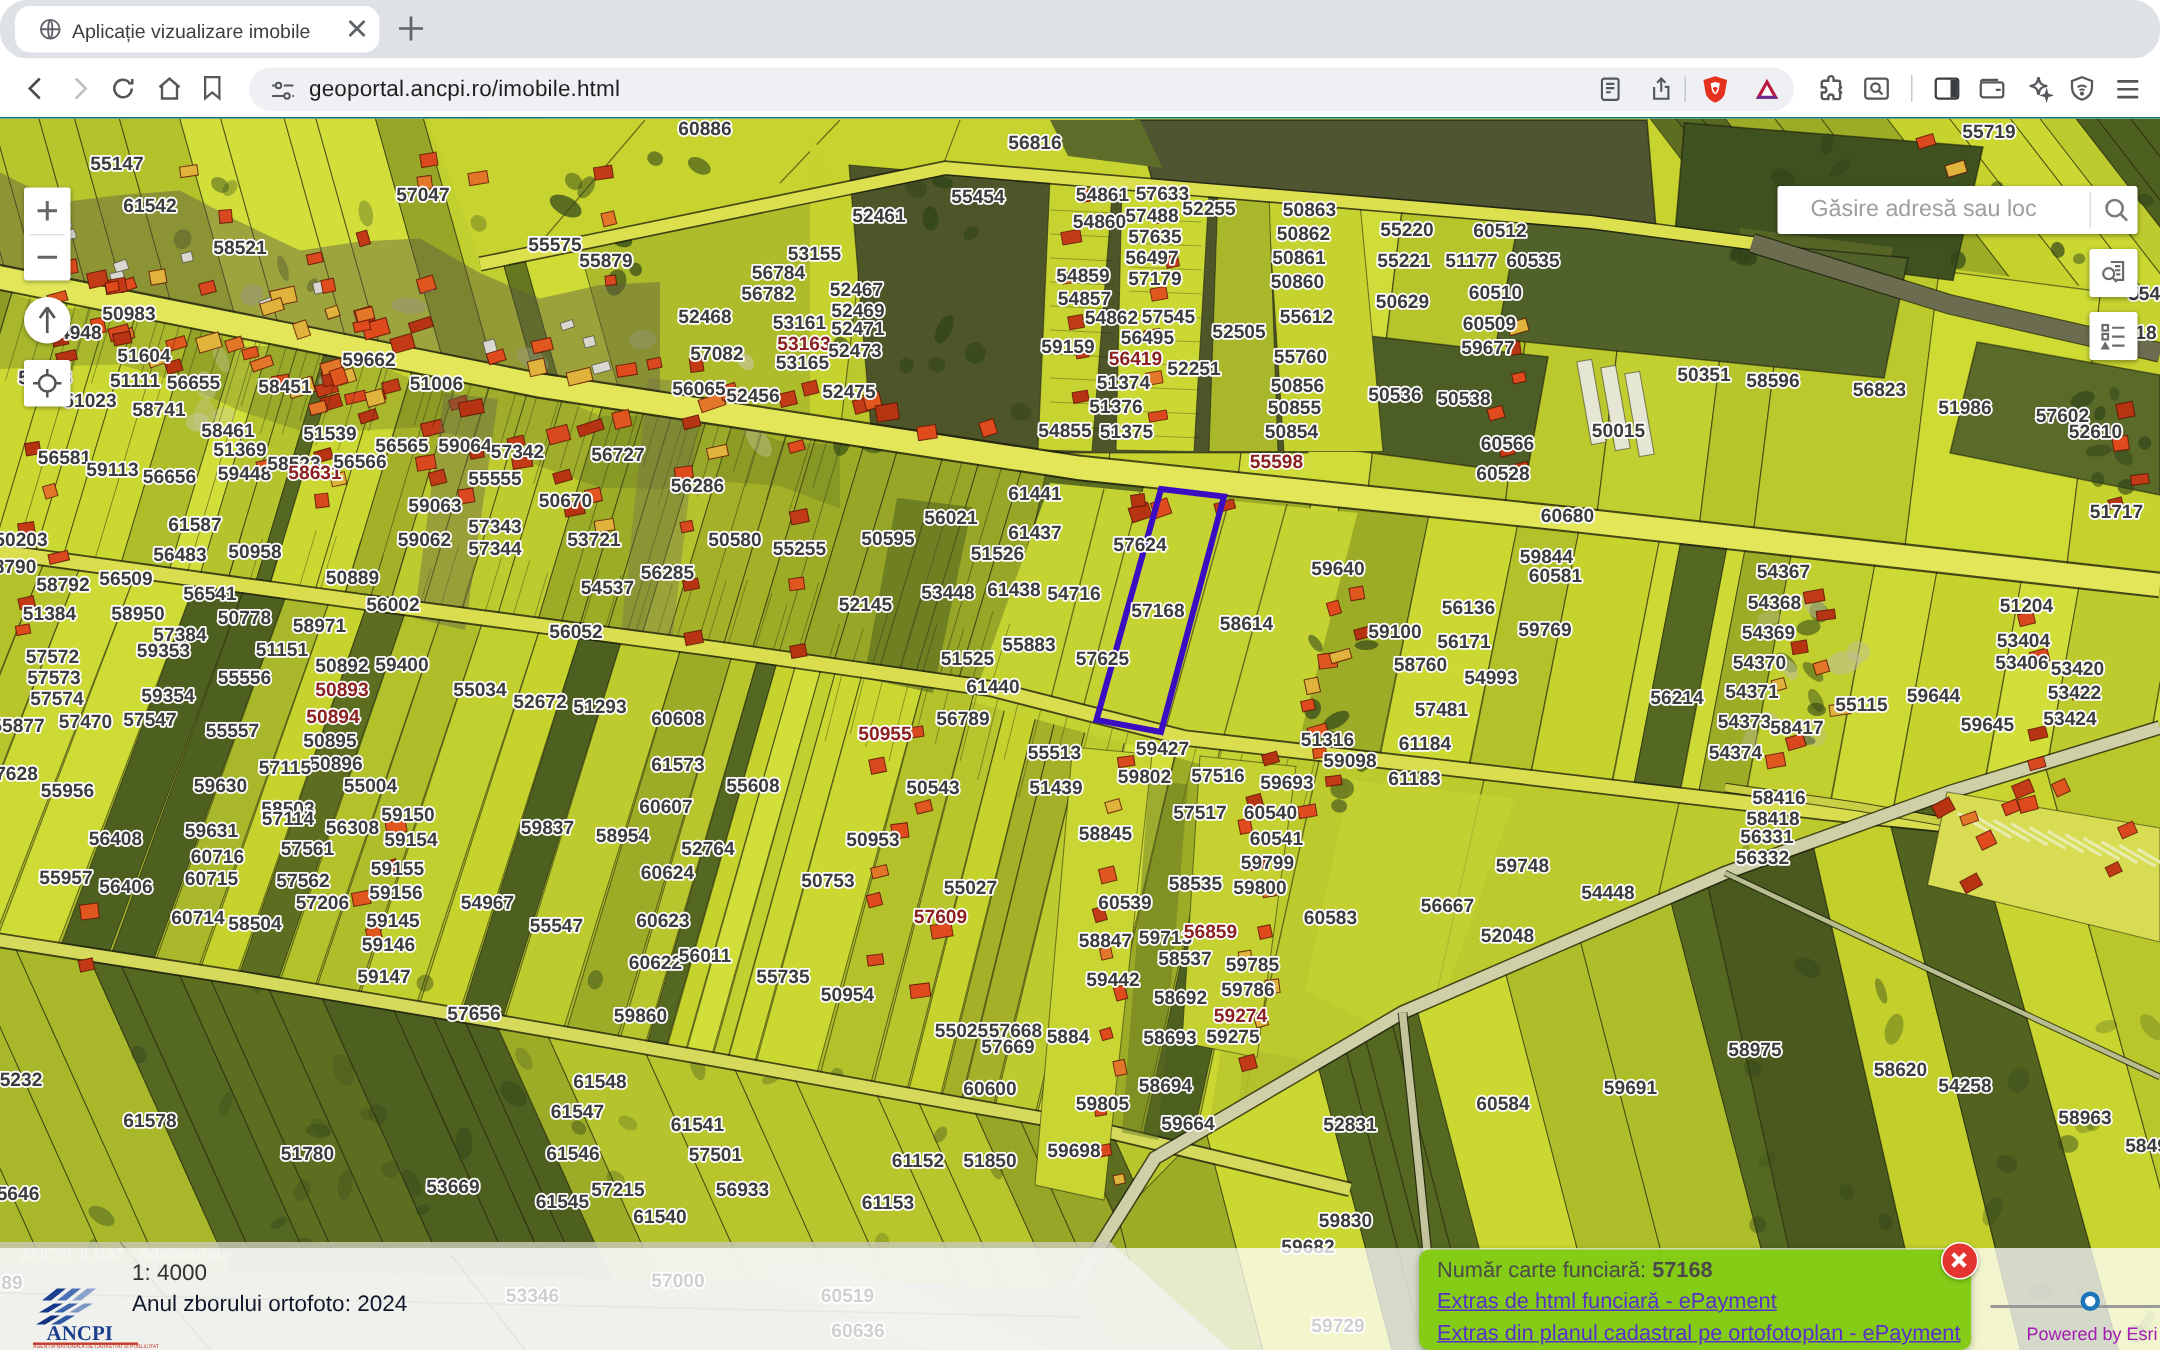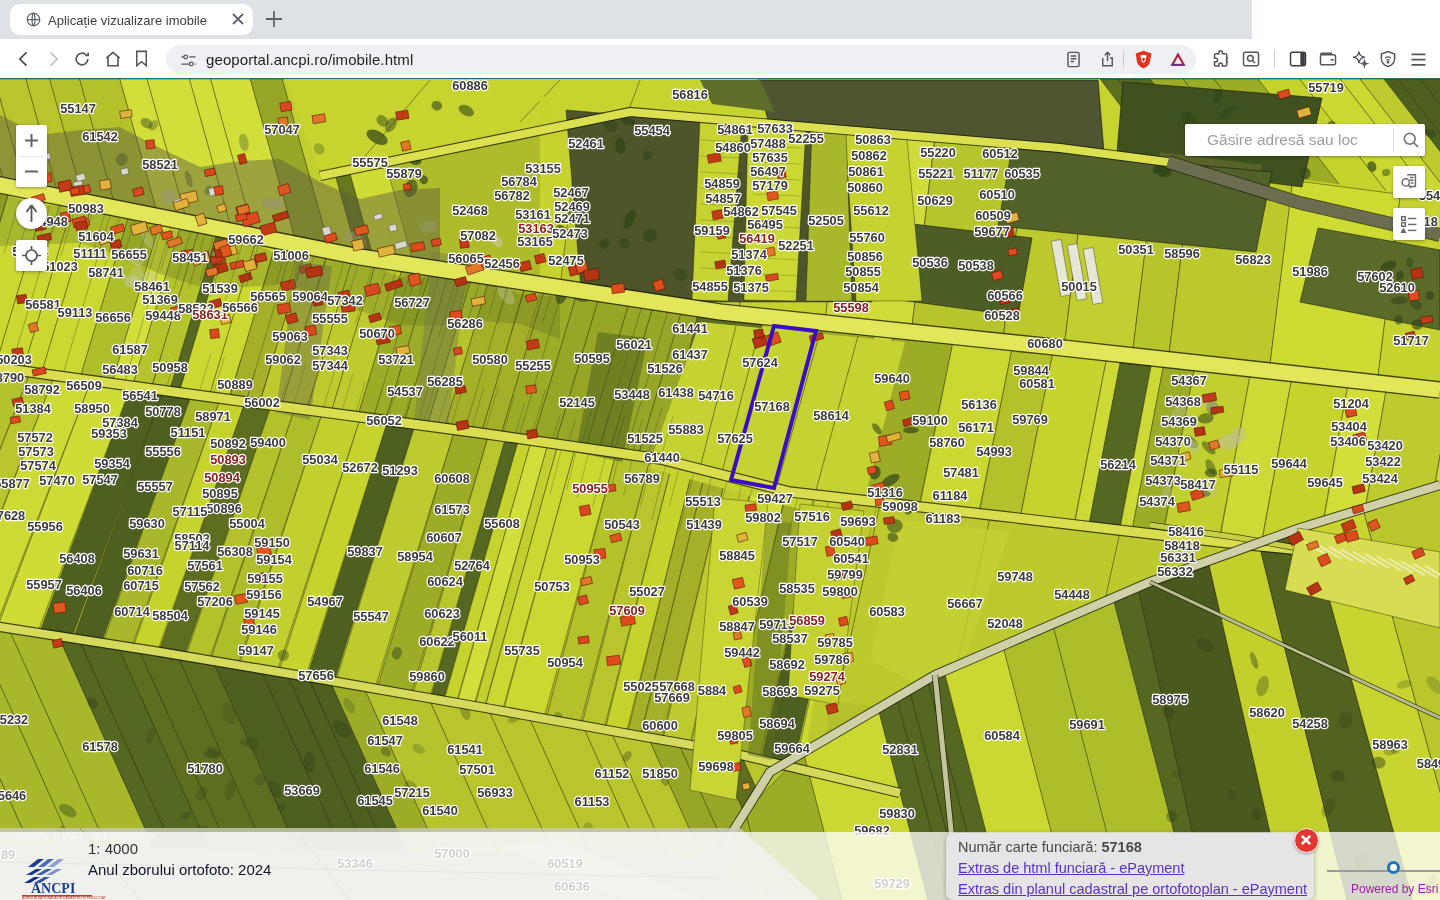--- a/index.html
+++ b/index.html
@@ -1,17 +1,17 @@
 <!DOCTYPE html>
 <html><head>
 <meta charset="utf-8">
 <style>
 * { margin:0; padding:0; box-sizing:border-box; }
 html,body { width:1440px; height:900px; overflow:hidden; font-family:"Liberation Sans", sans-serif; }
-#tabbar { position:absolute; left:0; top:0; width:1252px; height:39px; background:#dee1e6; }
+#tabbar { position:absolute; left:0; top:0; width:1440px; height:39px; background:#dee1e6;border-radius:18px; }
 #tab { position:absolute; left:10px; top:4px; width:243px; height:31px; background:#ffffff; border-radius:10px; }
 #tabtitle { position:absolute; left:38px; top:9px; font-size:13px; color:#3c4043; }
 #tabclose { position:absolute; left:216px; top:3px; width:24px; height:24px; color:#5f6368; }
 #newtab { position:absolute; left:262px; top:7px; width:24px; height:24px; color:#5f6368; }
 #toolbar { position:absolute; left:0; top:39px; width:1440px; height:40px; background:#ffffff; border-bottom:1px solid #0f766e; }
 #urlpill { position:absolute; left:166px; top:6px; width:1030px; height:29px; background:#eef0f3; border-radius:15px; }
 #urltext { position:absolute; left:40px; top:6px; font-size:15px; color:#1f1f1f; letter-spacing:0.1px; }
 .navico { position:absolute; top:10px; color:#54575b; }
 #mapwrap { position:absolute; left:0; top:79px; width:1176px; height:821px; }
 .ctl { position:absolute; background:#ffffff; box-shadow:0 1px 3px rgba(0,0,0,0.35); color:#666;margin-top:28px; }
@@ -20,21 +20,21 @@
 #northbtn { left:16px; top:170px; width:31px; height:31px; border-radius:50%; }
 #locbtn { left:16px; top:212px; width:31px; height:31px; border-radius:2px; }
 #searchbox { left:1185px; top:96px; width:240px; height:32px; border-radius:2px; }
 #searchbox span { position:absolute; left:22px; top:7px; font-size:15.5px; color:#9e9e9e; }
 #searchdiv { position:absolute; left:208px; top:4px; width:1px; height:24px; background:#e0e0e0; }
 #btn1 { left:1393px; top:138px; width:32px; height:32px; border-radius:2px; }
 #btn2 { left:1393px; top:180px; width:32px; height:32px; border-radius:2px; }
 #attrbar { position:absolute; left:0; top:832px; width:1440px; height:68px; background:rgba(255,255,255,0.76); }
 #scaletxt { position:absolute; left:88px; top:840px; font-size:15px; color:#323232; }
 #yeartxt { position:absolute; left:88px; top:861px; font-size:15px; font-weight:normal; color:#0f172a; }
-#popup { position:absolute; left:946px; top:833px; width:368px; height:67px; background:#e5e5e5; border-radius:7px; box-shadow:0 1px 5px rgba(0,0,0,0.3); overflow:hidden; }
+#popup { position:absolute; left:946px; top:833px; width:368px; height:67px; background:#84cc16; border-radius:7px; box-shadow:0 1px 5px rgba(0,0,0,0.3); overflow:hidden; }
 #popup .l1 { position:absolute; left:12px; top:6px; font-size:14.5px; color:#4a4a4a; }
 #popup .l2 { position:absolute; left:12px; top:27px; font-size:14.5px; }
 #popup .l3 { position:absolute; left:12px; top:48px; font-size:14.5px; }
 #popup a { color:#5a31c8; text-decoration:underline; }
 #closebtn { position:absolute; left:1294px; top:828px; width:25px; height:25px; border-radius:50%; background:#e43531; border:1.5px solid #ffffff; box-shadow:0 1px 3px rgba(0,0,0,0.3); }
 #sliderline { position:absolute; left:1327px; top:870px; width:113px; height:2px; background:#9a9a9a; }
 #sliderknob { position:absolute; left:1387px; top:861px; width:13px; height:13px; border-radius:50%; background:#ffffff; border:3px solid #1b75bb; }
 #esritxt { position:absolute; left:1351px; top:882px; font-size:12px; color:#a21caf; white-space:nowrap; }
 #logo { position:absolute; left:14px; top:845px; }
 </style>

